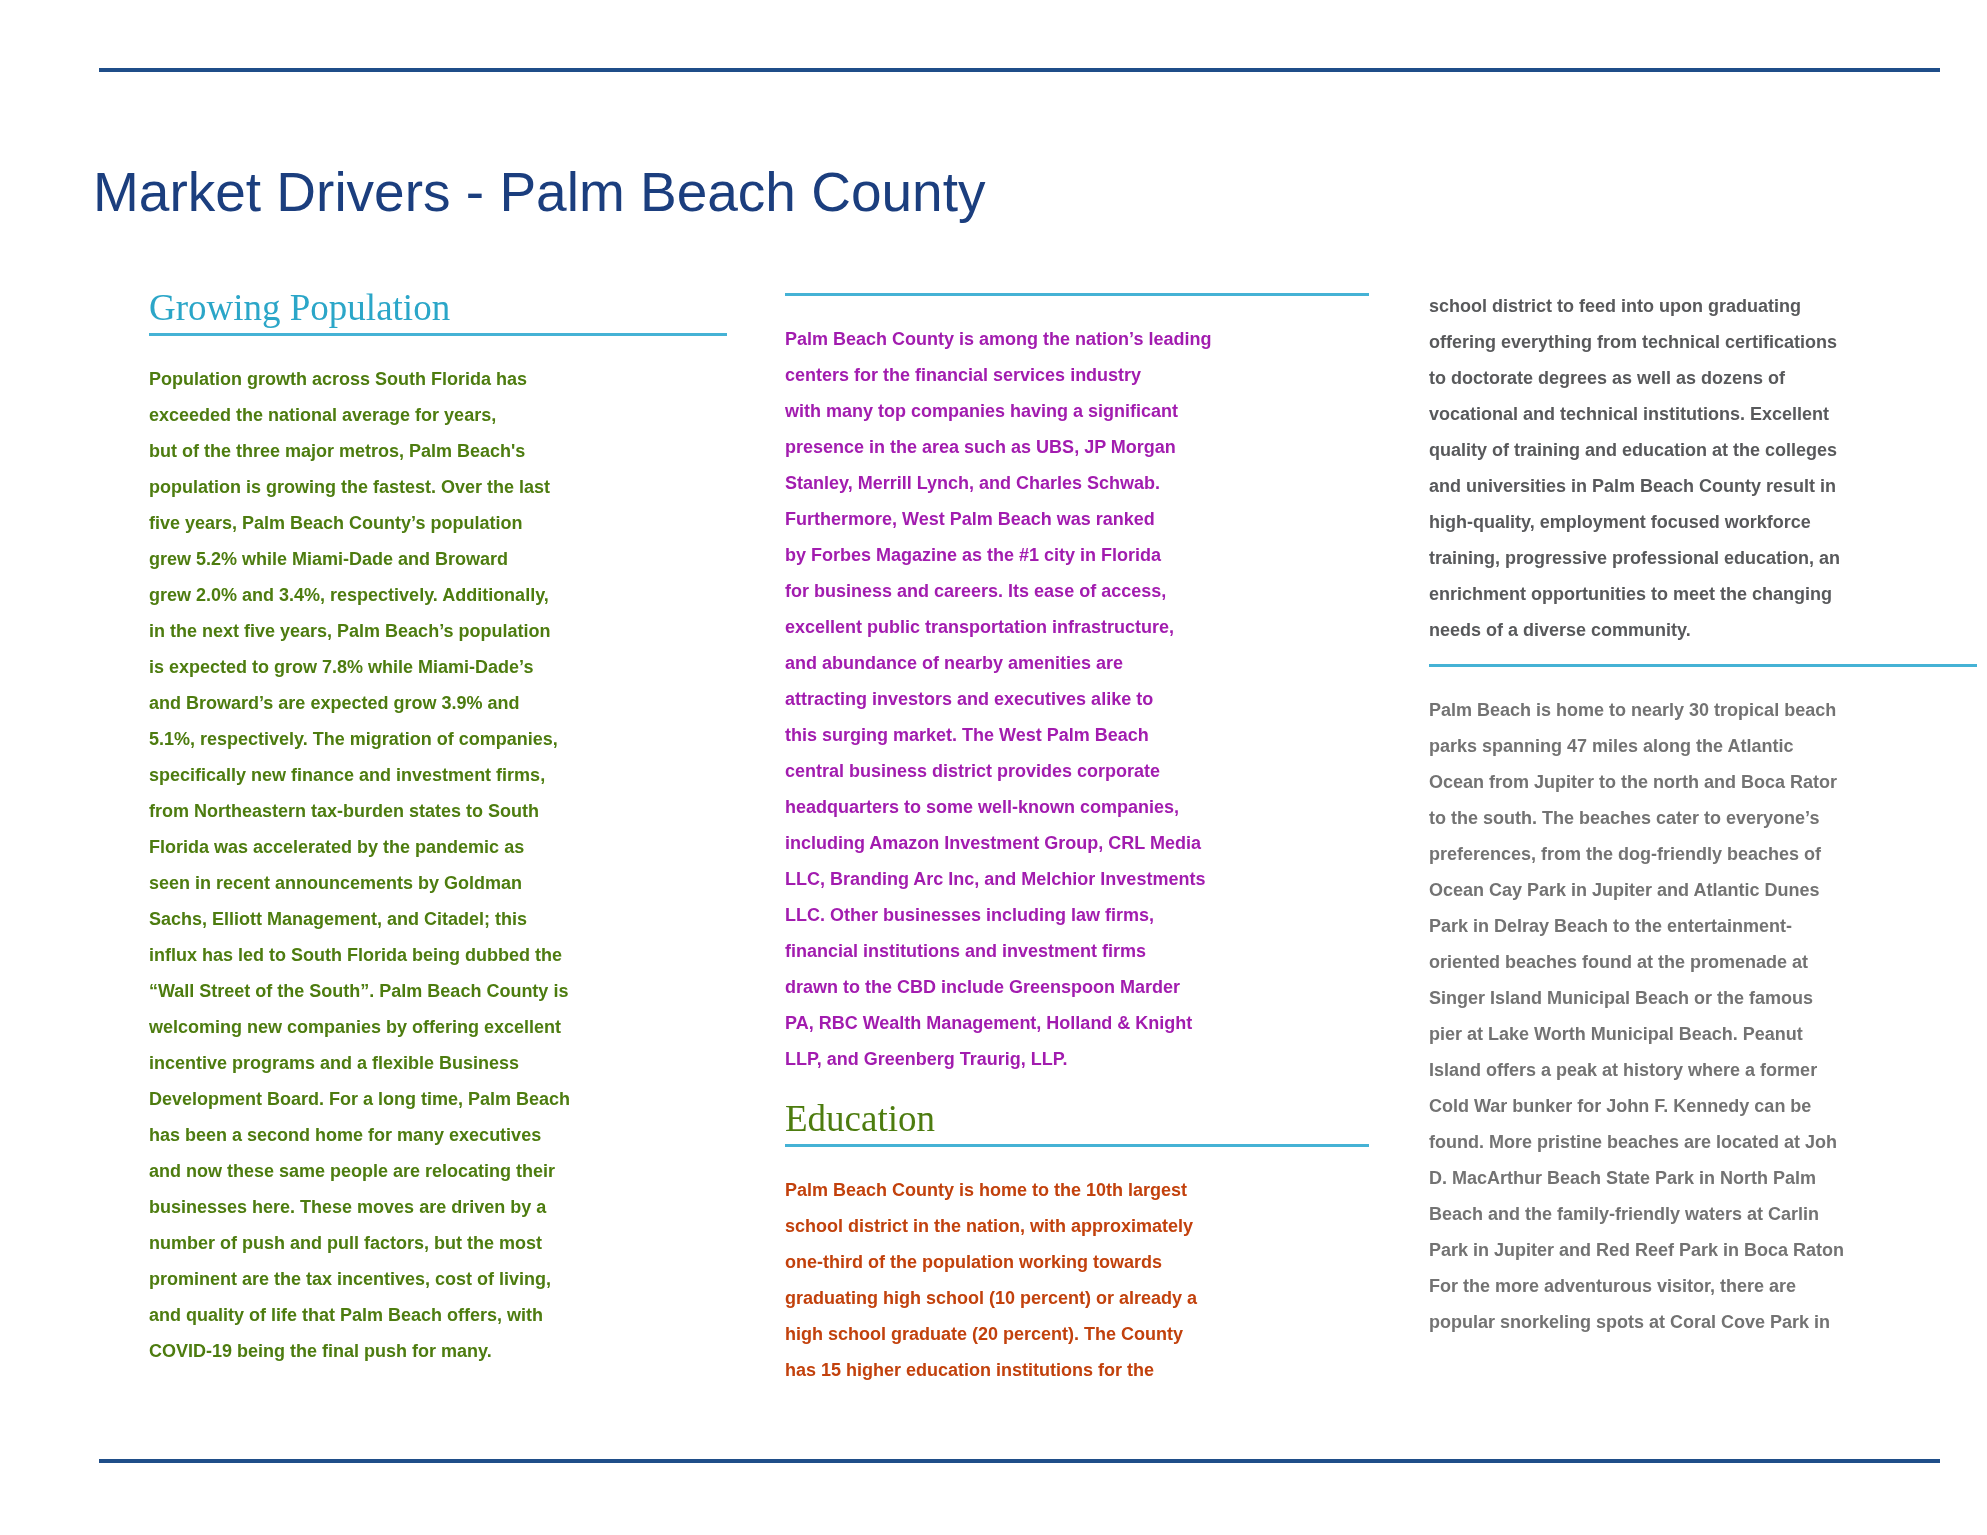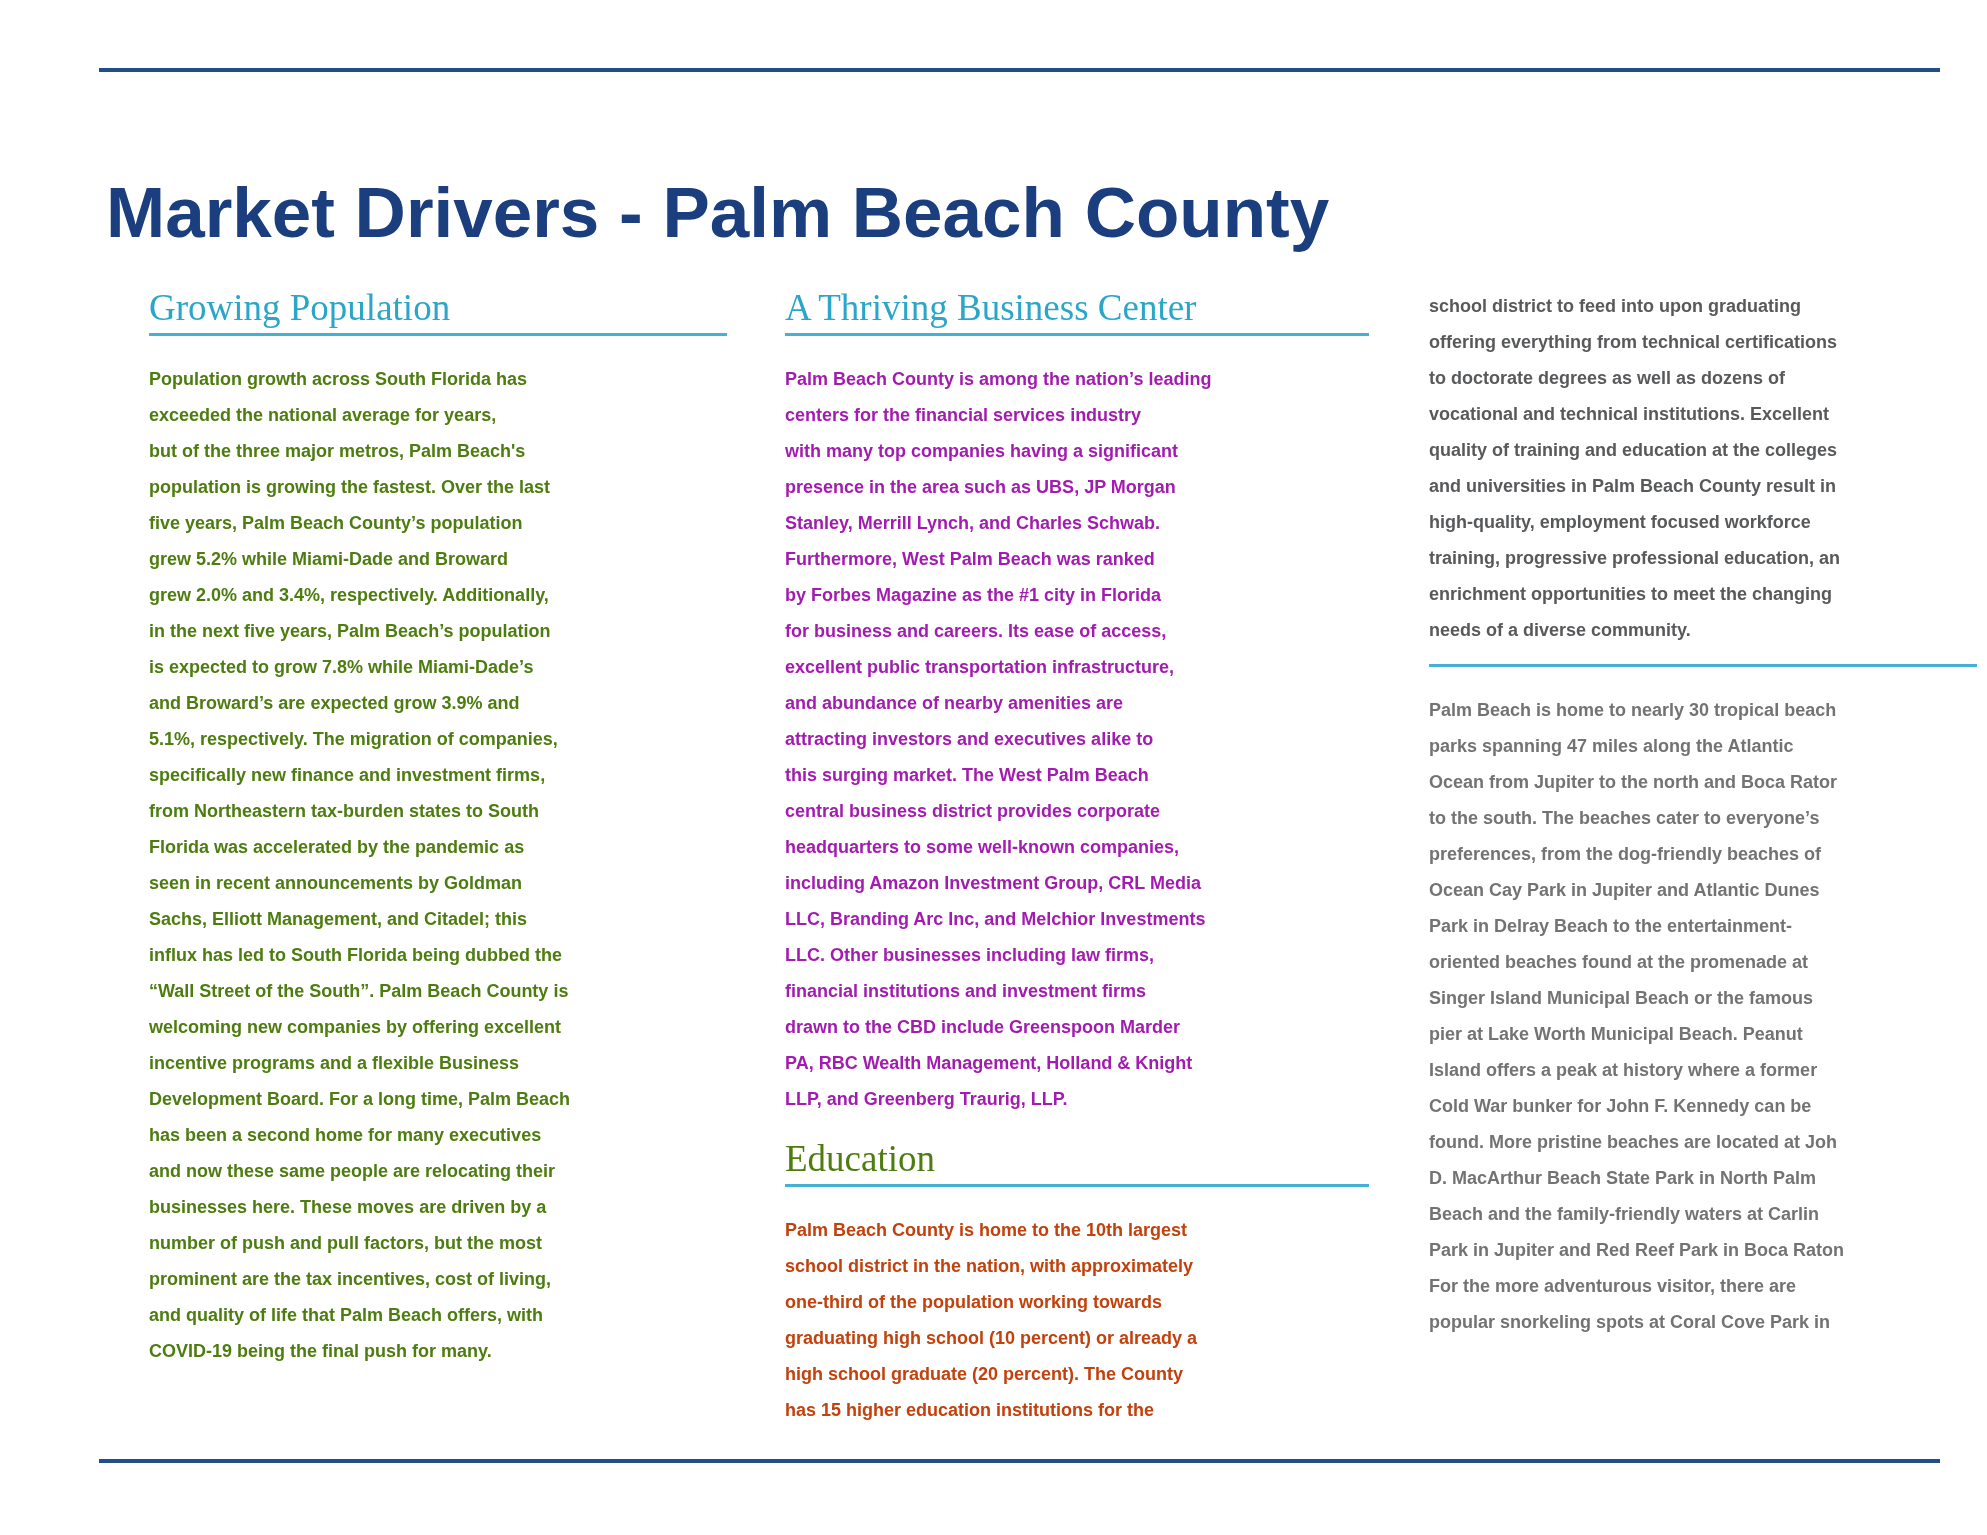--- a/index.html
+++ b/index.html
@@ -11,24 +11,24 @@
     font-family:"Liberation Sans", sans-serif;
   }
   .rule{
     position:absolute;
     left:99px;width:1841px;height:4px;
   }
   .rule-top{top:68px;}
   .rule-bottom{top:1459px;}
   .page-title{
     position:absolute;
-    left:106px;top:121px;
-    font-size:71px;
+    left:93px;top:121px;
+    font-size:55px;
     line-height:1.25;
-    font-weight:700;
+    font-weight:400;
     letter-spacing:0px;
   }
   .col{position:absolute;top:288px;margin-left:36px;}
   .col-1{left:113px;width:578px;}
   .col-2{left:749px;width:584px;}
   .col-3{left:1393px;width:548px;}
   .section{margin-top:22px;}
   .section:first-child{margin-top:0;}
   .section.tight{margin-top:16px;}
   .section-heading{
@@ -89,21 +89,20 @@
 businesses here. These moves are driven by a
 number of push and pull factors, but the most
 prominent are the tax incentives, cost of living,
 and quality of life that Palm Beach offers, with
 COVID-19 being the final push for many.</div>
     </div>
   </div>
 
   <div class="col col-2">
     <div class="section">
-      <div class="section-heading" style="color: rgb(43, 166, 200);">A Thriving Business Center</div>
       <div class="heading-underline" style="background: rgb(69, 178, 213);"></div>
       <div class="para" style="color: #a21caf;">Palm Beach County is among the nation’s leading
 centers for the financial services industry
 with many top companies having a significant
 presence in the area such as UBS, JP Morgan
 Stanley, Merrill Lynch, and Charles Schwab.
 Furthermore, West Palm Beach was ranked
 by Forbes Magazine as the #1 city in Florida
 for business and careers. Its ease of access,
 excellent public transportation infrastructure,

